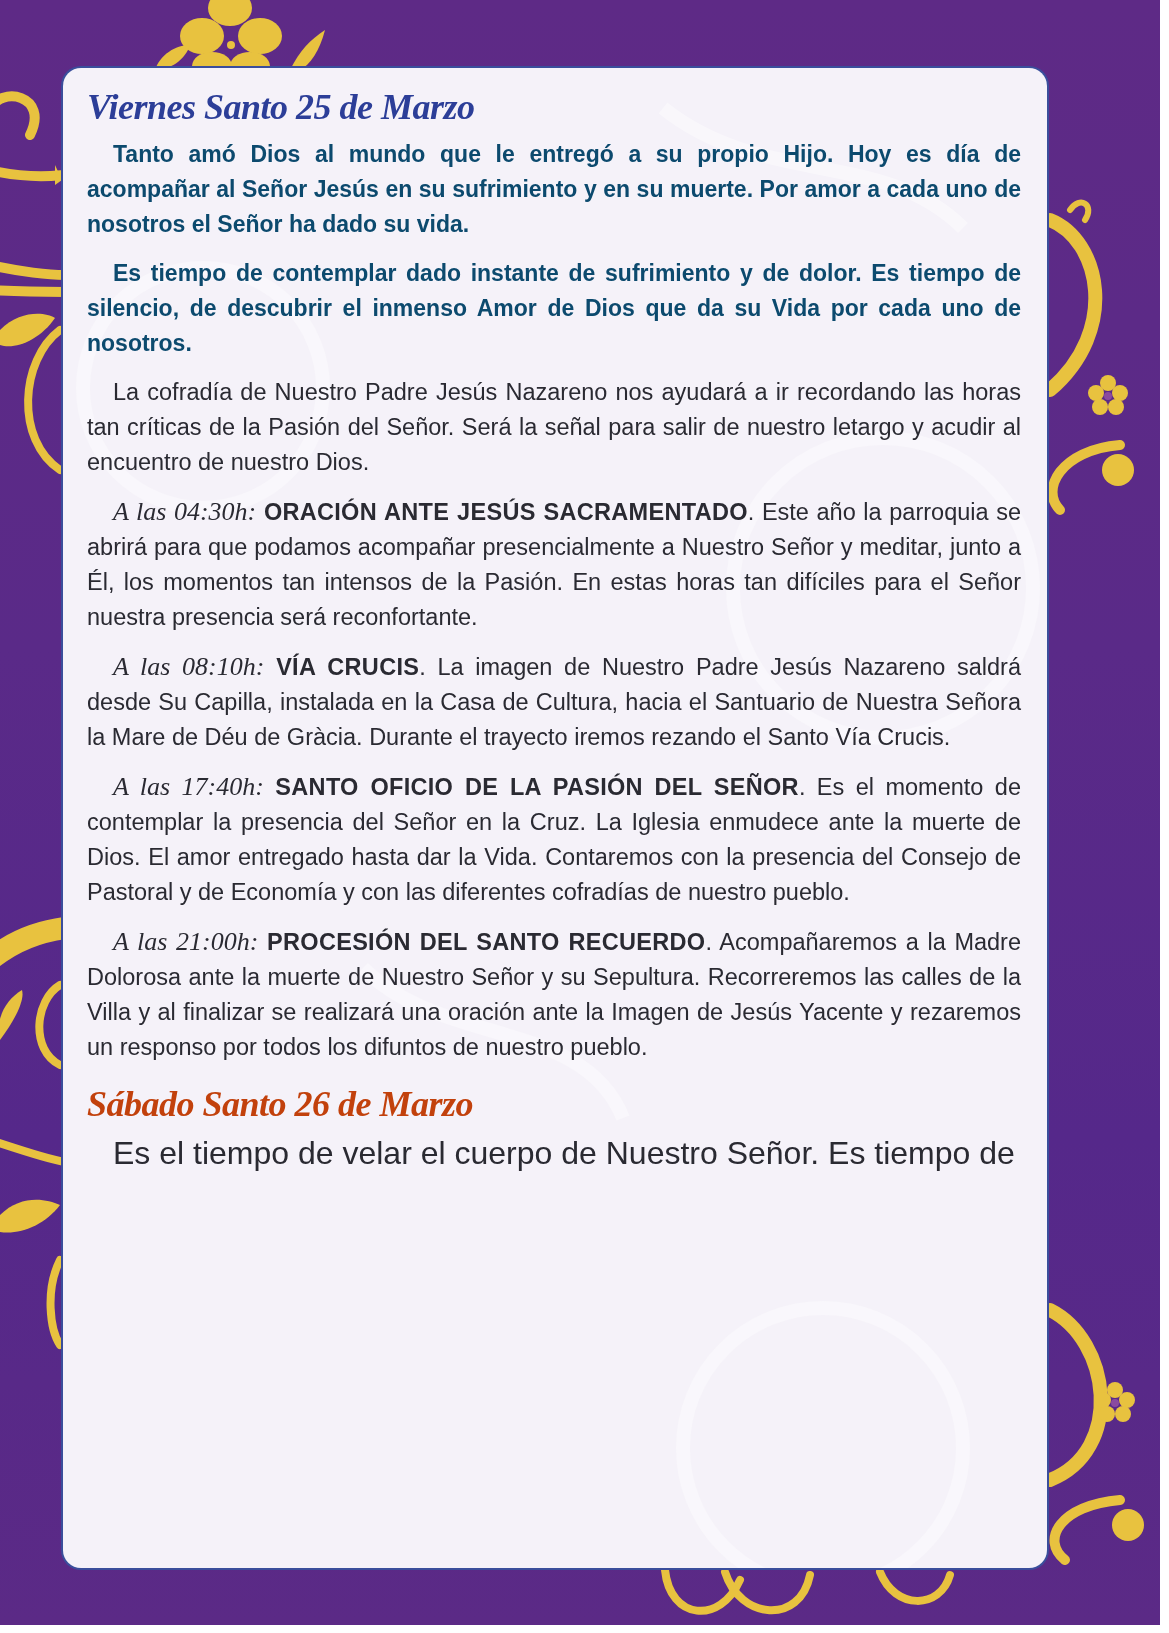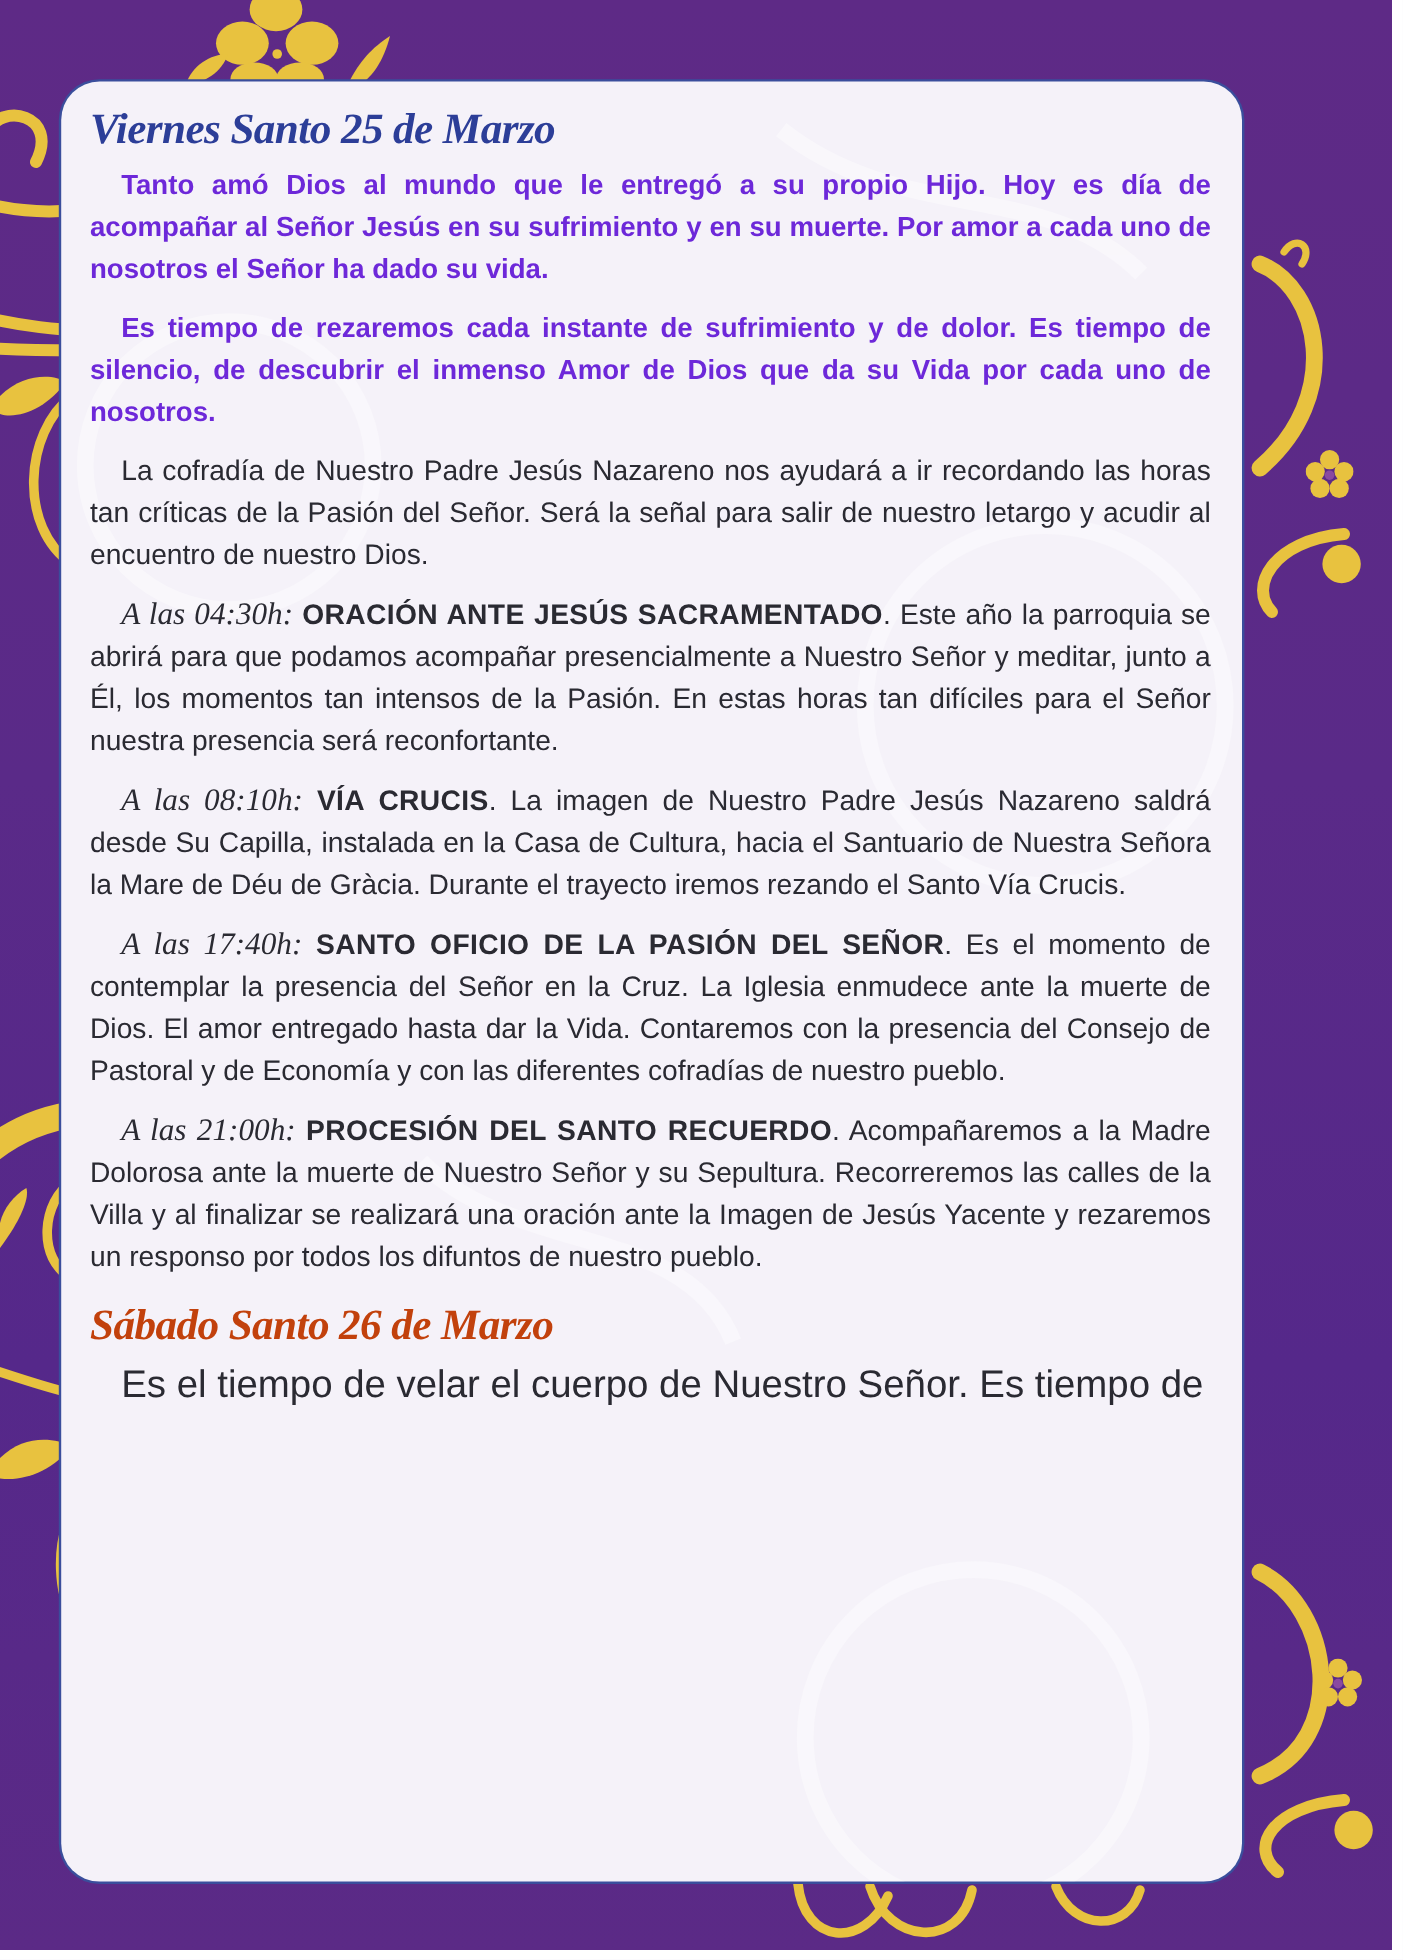--- a/index.html
+++ b/index.html
@@ -7,43 +7,43 @@
     width: 1169px; height: 1633px; position: relative; overflow: hidden;
     background: #ffffff;
   }
   .page-bg {
     position: absolute; left: 0; top: 0; width: 1160px; height: 1625px;
     background: linear-gradient(180deg, #5e2a86 0%, #5a2a88 40%, #55288a 70%, #5b2a86 100%);
     overflow: hidden;
   }
   .deco { position: absolute; left: 0; top: 0; }
   .panel {
-    position: absolute; left: 51px; top: 68px; width: 984px; height: 1500px;
+    position: absolute; left: 63px; top: 68px; width: 984px; height: 1500px;
     background: #f5f2f9;
-    border-radius: 32px;
+    border-radius: 18px;
     box-shadow: 0 0 0 2px #3a4e9c;
     overflow: hidden;
   }
   .panel-watermark { position: absolute; left: 0; top: 0; opacity: 0.55; }
   .content {
     position: relative; padding: 18px 26px 0 24px;
     font-family: "Liberation Sans", "DejaVu Sans", sans-serif;
   }
   h2.day {
     margin: 0; font-family: "Liberation Serif", "DejaVu Serif", serif;
     font-style: italic; font-weight: bold; font-size: 36px; letter-spacing: -0.5px;
     line-height: 1.2;
   }
   h2.day.blue { color: #2c3e98; margin-bottom: 8px; }
   h2.day.dark { color: #c2410c; margin-top: 18px; margin-bottom: 10px; }
   p {
     margin: 0 0 14px 0; text-indent: 26px; text-align: justify;
     font-size: 23.5px; line-height: 35px;
   }
-  p.intro { color: #6d28d9; font-weight: bold; font-size: 23px; }
+  p.intro { color: #0c4a6e; font-weight: bold; font-size: 23px; }
   p.event { color: #2a2a32; }
   .time { font-style: italic; font-family: "Liberation Serif", "DejaVu Serif", serif; font-size: 26px; }
   .title { font-weight: bold; letter-spacing: 0.3px; }
 </style>
 </head>
 <body>
 
 <div class="page-bg">
 
   <svg class="deco" width="1160" height="1625">
@@ -125,21 +125,21 @@
       <circle cx="760" cy="1380" r="140"></circle>
       <path d="M600 40 C 700 120, 820 80, 900 160"></path>
       <path d="M300 900 C 380 980, 520 950, 560 1050"></path>
     </g>
   </svg>
 
   <div class="content">
     <h2 class="day blue">Viernes Santo 25 de Marzo</h2>
 
     <p class="intro">Tanto amó Dios al mundo que le entregó a su propio Hijo. Hoy es día de acompañar al Señor Jesús en su sufrimiento y en su muerte. Por amor a cada uno de nosotros el Señor ha dado su vida.</p>
-    <p class="intro">Es tiempo de rezaremos cada instante de sufrimiento y de dolor. Es tiempo de silencio, de descubrir el inmenso Amor de Dios que da su Vida por cada uno de nosotros.</p>
+    <p class="intro">Es tiempo de contemplar dado instante de sufrimiento y de dolor. Es tiempo de silencio, de descubrir el inmenso Amor de Dios que da su Vida por cada uno de nosotros.</p>
 
 
     <p class="event">
       <span>La cofradía de Nuestro Padre Jesús Nazareno nos ayudará a ir recordando las horas tan críticas de la Pasión del Señor. Será la señal para salir de nuestro letargo y acudir al encuentro de nuestro Dios.</span>
     </p>
 
     <p class="event">
       <span class="time">A las 04:30h:</span>
       <span class="title">ORACIÓN ANTE JESÚS SACRAMENTADO</span><span>. Este año la parroquia se abrirá para que podamos acompañar presencialmente a Nuestro Señor y meditar, junto a Él, los momentos tan intensos de la Pasión. En estas horas tan difíciles para el Señor nuestra presencia será reconfortante.</span>
     </p>

